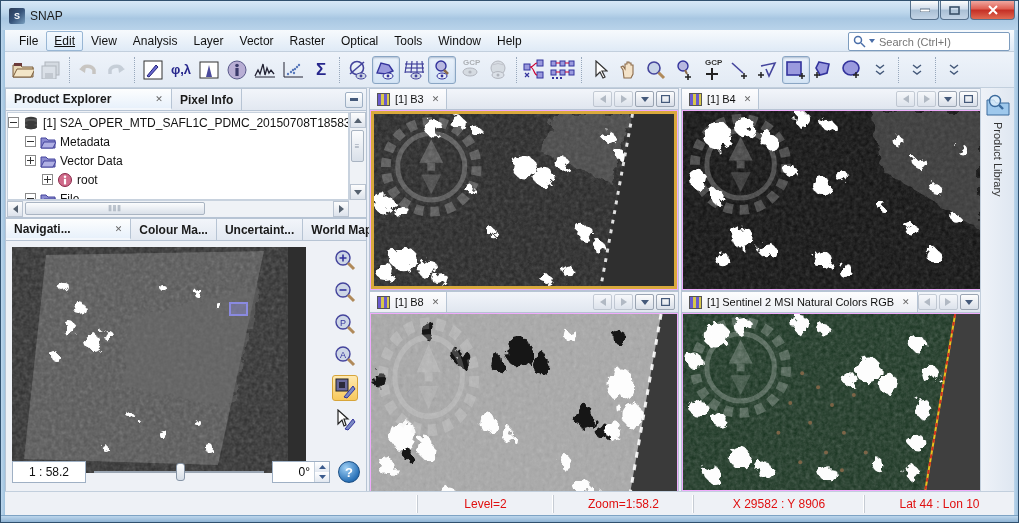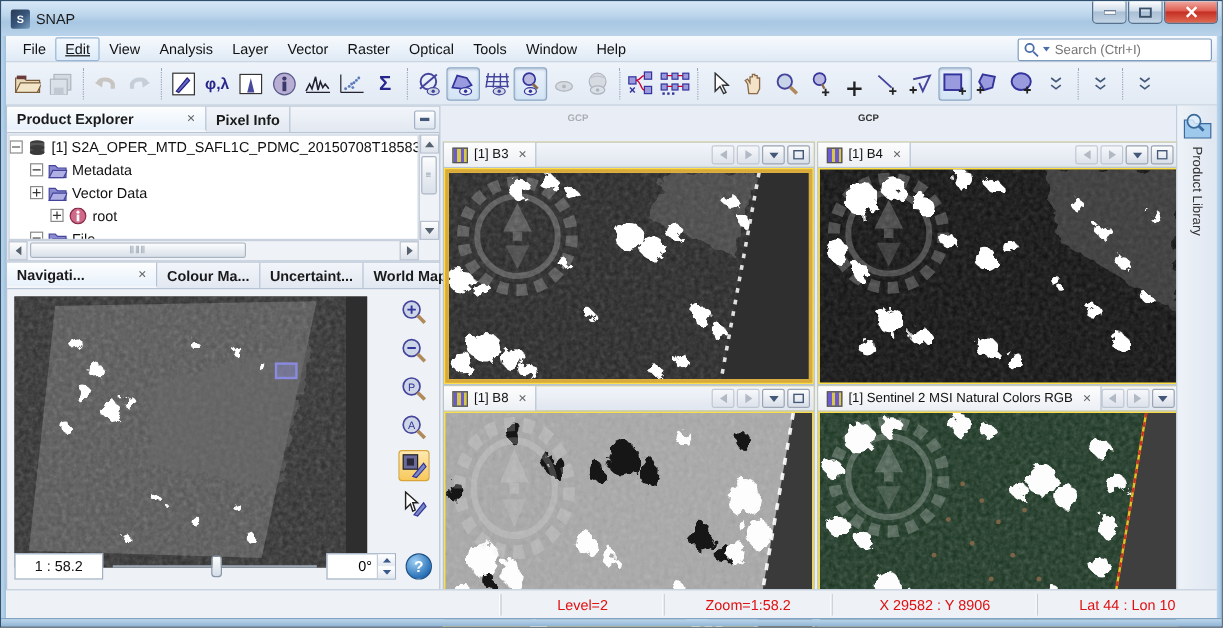--- a/index.html
+++ b/index.html
@@ -34,21 +34,21 @@
   
   .toolbar{ position:absolute; left:4px; top:51px; width:1011px; height:36px;
     background:linear-gradient(#eef3fa,#e2eaf4); border-bottom:1px solid #c2cfdd;
     display:flex; align-items:center; padding-left:4px; }
   .tsep{ width:1px; height:26px; border-left:1px dotted #98a8bc; margin:0 4px; }
   .tbtn{ width:28px; height:28px; display:flex; align-items:center; justify-content:center;
     border:1px solid transparent; border-radius:3px; cursor:pointer; position:relative; }
   .tbtn.pressed{ border-color:#8aa6c4; background:linear-gradient(#eaf2fb,#d4e4f5); box-shadow:inset 0 1px 2px rgba(60,90,130,.35); }
   .tbtn.disabled{ opacity:.42; filter:grayscale(.6); cursor:default; }
   .tbtn .tlabel{ font-size:13px; color:#26268c; font-weight:bold; }
-  .tbtn .gcp-label{ position:absolute; top:1px; left:16px; font-size:8px; font-weight:bold; color:#555; letter-spacing:0;margin-top:36px; }
+  .tbtn .gcp-label{ position:absolute; top:1px; left:6px; font-size:8px; font-weight:bold; color:#555; letter-spacing:0; }
   .chev{ color:#44597a; }
   
   .panel{ position:absolute; background:#eef1f6; border:1px solid #b7c4d4; }
   .tabrow{ height:22px; display:flex; background:linear-gradient(#f2f5fa,#e2e8f1); border-bottom:1px solid #b7c4d4; }
   .tab{ display:flex; align-items:center; padding:0 8px; font-size:12px; font-weight:bold; color:#1a1a1a;
     border-right:1px solid #b7c4d4; cursor:pointer; white-space:nowrap;gap:37px; }
   .tab.active{ background:linear-gradient(#fdfefe,#e8f1fb); border-bottom:2px solid #f3f7fc; }
   .tab .closex{ margin-left:7px; font-size:9px; color:#666; font-weight:normal; }
   .panel-minbtn{ margin-left:auto; width:18px; height:16px; align-self:center; margin-right:3px;
     border:1px solid #9fb0c4; border-radius:2px; background:linear-gradient(#fff,#dde5ef);
@@ -80,21 +80,21 @@
   .slider .thumb{ position:absolute; left:48%; top:2px; width:9px; height:18px; background:linear-gradient(#fdfdfd,#d5dde7);
     border:1px solid #8795a6; border-radius:3px; }
   .spinner{ width:58px; height:22px; border:1px solid #9fb0c4; background:#fff; display:flex; }
   .spinner .val{ flex:1; font-size:12px; display:flex; align-items:center; justify-content:flex-end; padding-right:4px; }
   .spin-arrows{ width:15px; border-left:1px solid #c4cfdb; display:flex; flex-direction:column; }
   .spin-arrows div{ flex:1; display:flex; align-items:center; justify-content:center; background:linear-gradient(#fff,#e2e8f0); cursor:pointer; }
   .helpbtn{ width:22px; height:22px; border-radius:50%; background:radial-gradient(circle at 35% 30%,#9fd0f5,#2a72b8 70%,#17508c);
     color:#fff; font-weight:bold; font-size:13px; display:flex; align-items:center; justify-content:center;
     border:1px solid #1b4f85; cursor:pointer; }
   
-  .tile{ position:absolute; background:#fde047; border:1px solid #b7c4d4;margin-top:30px; }
+  .tile{ position:absolute; background:#f0abfc; border:1px solid #b7c4d4; }
   .tile-head{ height:21px; display:flex; align-items:stretch; background:linear-gradient(#f2f5fa,#e0e6ef); border-bottom:1px solid #b7c4d4; }
   .vtab{ display:flex; align-items:center; padding:0 7px; background:linear-gradient(#fdfdfe,#eceff4);
     border-right:1px solid #b7c4d4; font-size:11px; color:#111; cursor:pointer; white-space:nowrap; }
   .band-icon{ width:13px; height:13px; margin-right:5px; flex:0 0 13px;
     background:
       repeating-linear-gradient(90deg,#6a5acd 0 3px,#d8c84a 3px 6px),
       #888; border:1px solid #555; }
   .vtab .closex{ margin-left:8px; font-size:9px; color:#666; }
   .tile-btns{ margin-left:auto; display:flex; align-items:center; gap:2px; padding-right:3px; }
   .minibtn{ width:19px; height:16px; border:1px solid #9aa4b2; border-radius:2px;

